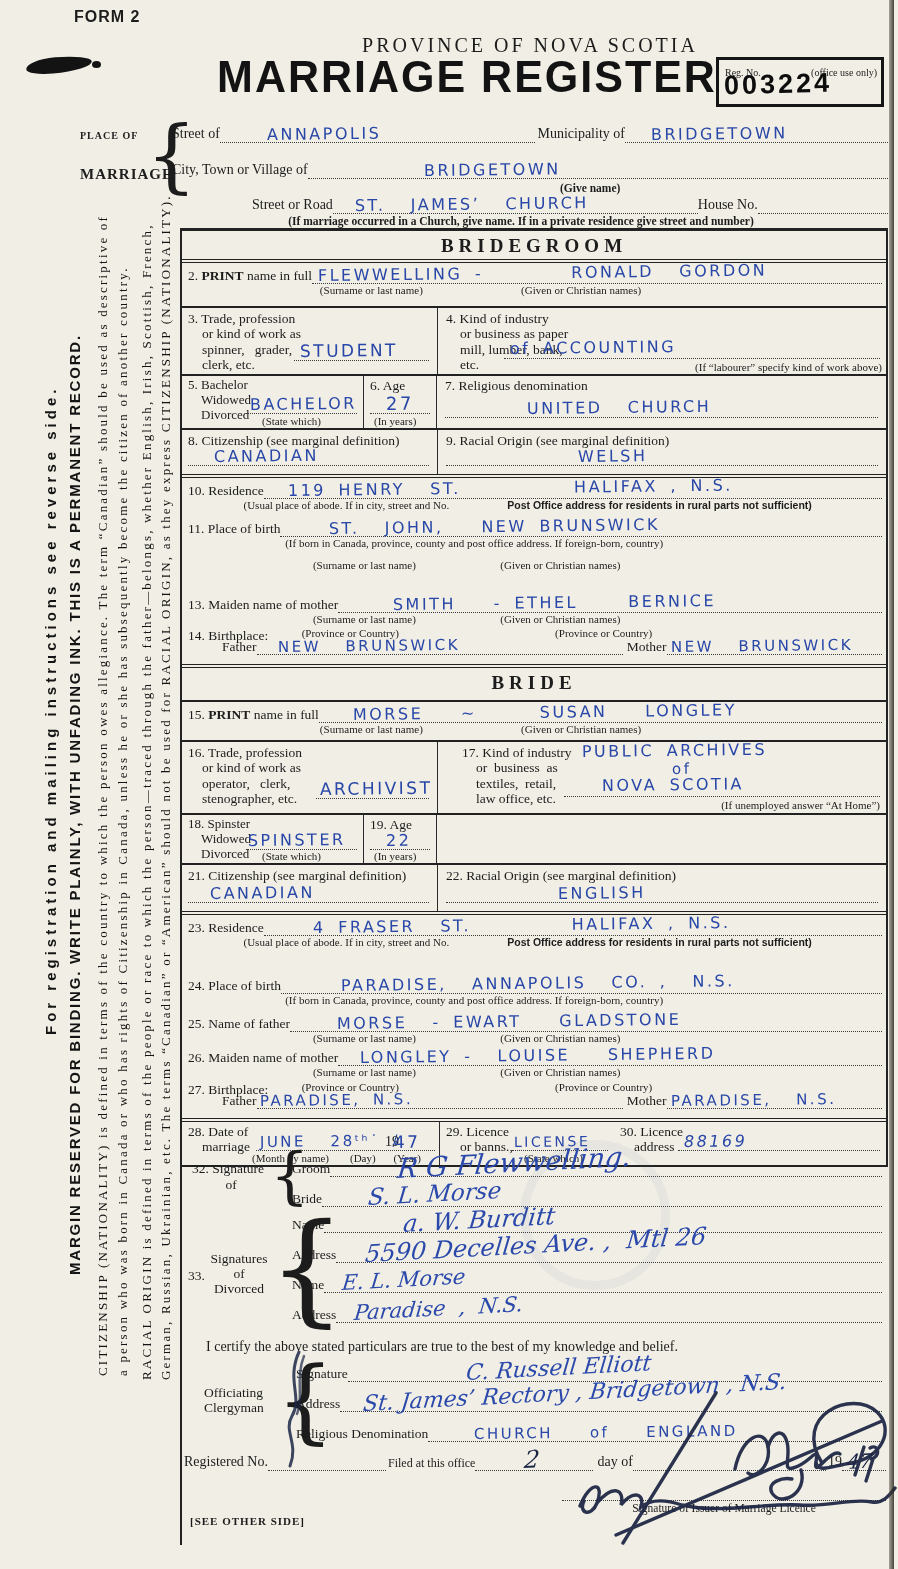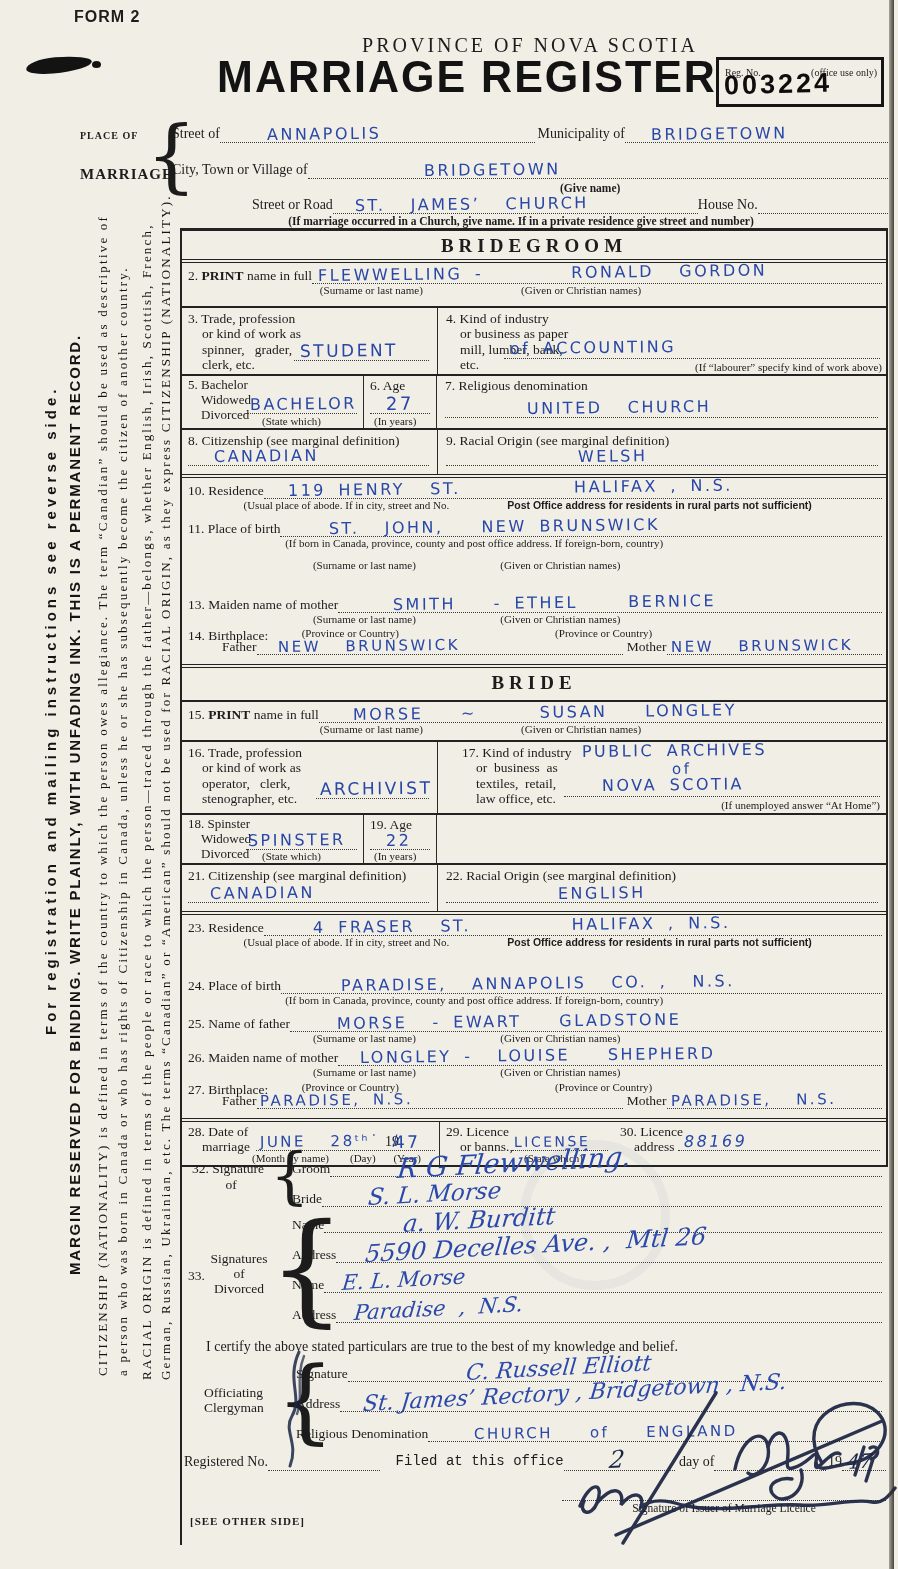--- a/index.html
+++ b/index.html
@@ -484,21 +484,21 @@
   <div class="sl" style="left:114px; top:272px; width:586px; height:27px;">
     <span class="lbl">Religious Denomination</span>
     <span class="fill">
         <span class="hw" style="left:10%; font-size:15px;">CHURCH   of   ENGLAND</span>
       </span>
   </div>
 
   <div class="sl" style="left:2px; top:302px; width:702px; height:26px;">
     <span class="lbl" style="font-size:14px;">Registered No.</span>
     <span class="fill" style="max-width:118px;"></span>
-    <span class="lbl" style="font-size:14px; margin-left:16px;font-family:Liberation Mono, monospace;">Filed at this office</span>
+    <span class="lbl" style="font-size:12px; margin-left:2px;">Filed at this office</span>
     <span class="fill" style="max-width:118px;">
         <span class="cur dark" style="left:40%; font-size:24px; bottom:-2px;">2</span>
       </span>
     <span class="lbl" style="font-size:14px; margin-left:4px;">day of</span>
     <span class="fill"></span>
     <span class="lbl" style="font-size:14px; margin-left:2px;">19</span>
     <span class="fill" style="max-width:44px;">
         <span class="cur dark" style="left:10%; font-size:20px; bottom:-2px;">47</span>
       </span>
   </div>

